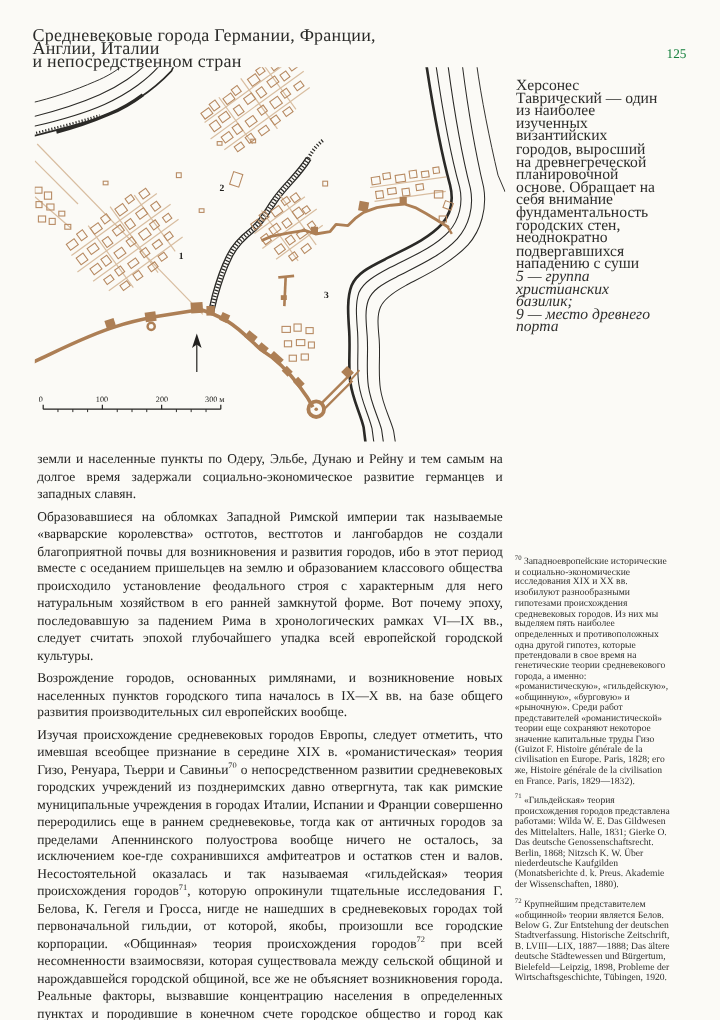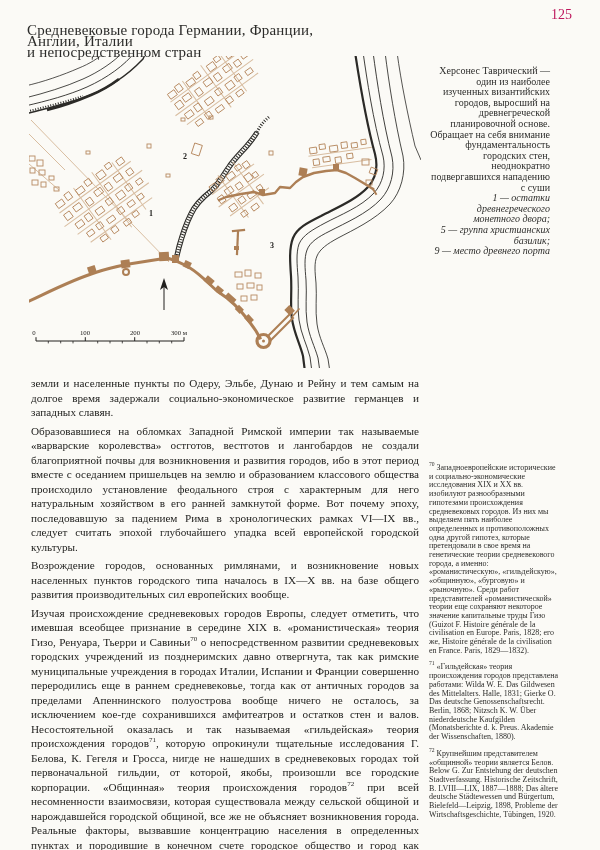--- a/index.html
+++ b/index.html
@@ -11,36 +11,36 @@
     width:600px;height:850px;position:relative;overflow:hidden;
     background:#fbfaf6;
     font-family:"Liberation Serif","DejaVu Serif",serif;
     color:var(--ink);
   }
   .running-title{
     position:absolute;left:27px;top:25px;width:330px;
     font-size:15px;line-height:11px;color:#2b2b29;letter-spacing:.2px;
   }
   .page-number{
-    position:absolute;right:28px;top:7px;font-size:14px;color:#be185d;
+    position:absolute;right:28px;top:39px;font-size:11px;color:#15803d;
   }
   .map-figure{position:absolute;left:29px;top:56px;width:392px;height:312px;}
   .map-figure svg{display:block;width:100%;height:100%;}
 
   .coastline{stroke:var(--coast);fill:none;}
   .street{stroke:var(--streets);stroke-width:1;fill:none;}
   .ruin{stroke:var(--ruins);stroke-width:.9;fill:none;}
   .wall{stroke:var(--walls);fill:none;stroke-linecap:square;stroke-linejoin:round;}
   .tower{fill:var(--walls);stroke:none;}
   .map-num{font-family:"Liberation Serif",serif;font-size:8px;font-weight:bold;fill:#22211f;}
   .scale-label{font-family:"Liberation Serif",serif;font-size:6.8px;fill:#22211f;}
 
   .figure-caption{
     position:absolute;left:430px;top:66px;width:120px;
-    font-size:10px;line-height:10.6px;color:#2d2d2b;text-align:right;
+    font-size:13px;line-height:10.6px;color:#2d2d2b;
   }
   .legend-line{font-style:italic;}
 
   .body-text{
     position:absolute;left:27px;top:372px;width:396px;
     font-size:11.2px;line-height:14.5px;text-align:justify;color:var(--ink);
   }
   .body-text p{margin:4px;}
   .body-text sup{font-size:7px;line-height:0;vertical-align:super;}
 
@@ -294,21 +294,20 @@
         <text class="scale-label" x="106" y="279" text-anchor="middle">200</text>
         <text class="scale-label" x="150" y="279" text-anchor="middle">300 м</text>
       </g>
     </g>
   </svg>
 </div>
 
 <div class="figure-caption">
   <div>Херсонес Таврический — один из наиболее изученных византийских городов, выросший на древнегреческой планировочной основе. Обращает на себя внимание фундаментальность городских стен, неоднократно подвергавшихся нападению с суши</div>
   <div>
-      <div class="legend-line">1 — остатки древнегреческого монетного двора;</div>
       <div class="legend-line">5 — группа христианских базилик;</div>
       <div class="legend-line">9 — место древнего порта</div>
     </div>
 </div>
 
 <div class="body-text">
     <p><span>земли и населенные пункты по Одеру, Эльбе, Дунаю и Рейну и тем самым на долгое время задержали социально-экономическое развитие германцев и западных славян.</span></p>
     <p><span>Образовавшиеся на обломках Западной Римской империи так называемые «варварские королевства» остготов, вестготов и лангобардов не создали благоприятной почвы для возникновения и развития городов, ибо в этот период вместе с оседанием пришельцев на землю и образованием классового общества происходило установление феодального строя с характерным для него натуральным хозяйством в его ранней замкнутой форме. Вот почему эпоху, последовавшую за падением Рима в хронологических рамках VI—IX вв., следует считать эпохой глубочайшего упадка всей европейской городской культуры.</span></p>
     <p><span>Возрождение городов, основанных римлянами, и возникновение новых населенных пунктов городского типа началось в IX—X вв. на базе общего развития производительных сил европейских вообще.</span></p>
     <p><span>Изучая происхождение средневековых городов Европы, следует отметить, что имевшая всеобщее признание в середине XIX в. «романистическая» теория Гизо, Ренуара, Тьерри и Савиньи</span><sup>70</sup><span> о непосредственном развитии средневековых городских учреждений из позднеримских давно отвергнута, так как римские муниципальные учреждения в городах Италии, Испании и Франции совершенно переродились еще в раннем средневековье, тогда как от античных городов за пределами Апеннинского полуострова вообще ничего не осталось, за исключением кое-где сохранившихся амфитеатров и остатков стен и валов. Несостоятельной оказалась и так называемая «гильдейская» теория происхождения городов</span><sup>71</sup><span>, которую опрокинули тщательные исследования Г. Белова, К. Гегеля и Гросса, нигде не нашедших в средневековых городах той первоначальной гильдии, от которой, якобы, произошли все городские корпорации. «Общинная» теория происхождения городов</span><sup>72</sup><span> при всей несомненности взаимосвязи, которая существовала между сельской общиной и нарождавшейся городской общиной, все же не объясняет возникновения города. Реальные факторы, вызвавшие концентрацию населения в определенных пунктах и породившие в конечном счете городское общество и город как специфическое архитектурно-планировочное целое, следует искать в ином.</span></p>

